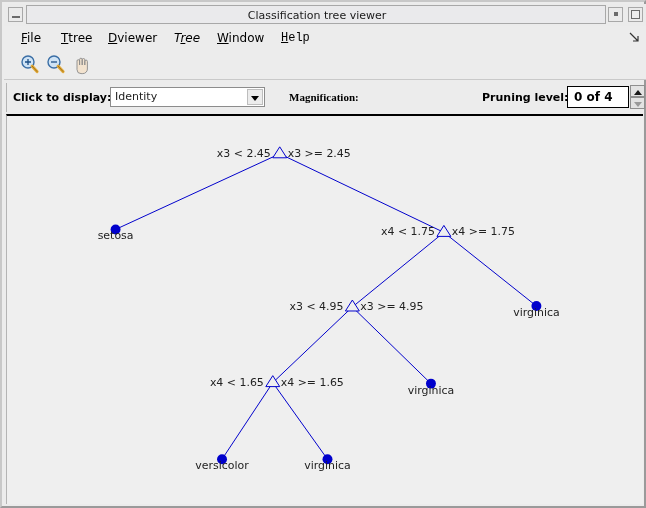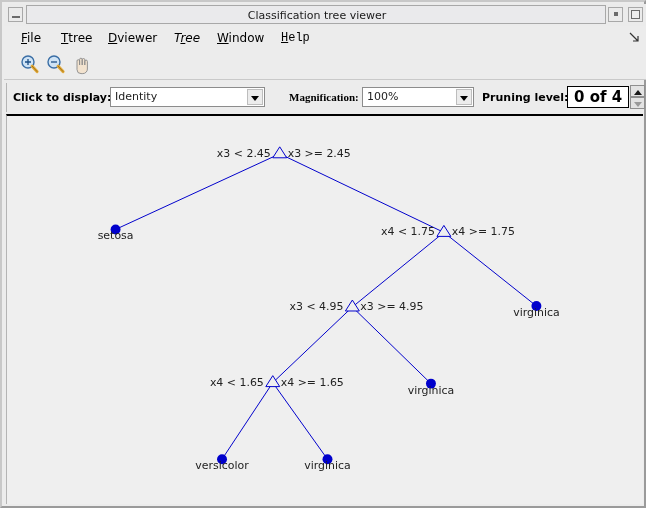--- a/index.html
+++ b/index.html
@@ -96,21 +96,21 @@
     position:absolute;left:3px;top:6px;
     width:0;height:0;border-left:4px solid transparent;
     border-right:4px solid transparent;border-top:5px solid #000;
   }
   .spin{
     position:absolute;top:3px;width:62px;height:22px;
     background:#fff;border:1px solid #000;box-sizing:border-box;
   }
   .spin .val{
     position:absolute;left:6px;top:0;height:20px;line-height:20px;
-    font-size:15px;font-weight:bold;color:#000;
+    font-size:12px;font-weight:bold;color:#000;
   }
   .spin-btns{
     position:absolute;top:2px;width:15px;height:24px;
   }
   .spin-up,.spin-dn{
     position:absolute;left:0;width:15px;height:12px;
     background:#e3e3e3;border:1px solid #8f8f8f;box-sizing:border-box;
   }
   .spin-up{top:0;}
   .spin-dn{top:12px;}
@@ -209,26 +209,20 @@
   <div class="controlbar">
     <div class="ctl-label" style="left:6px;">Click to display:</div>
     <div class="combo" style="left:103px;width:155px;">
       <span class="val">Identity</span>
       <span class="arrowbox">
         <span class="arrow"></span>
       </span>
     </div>
 
     <div class="ctl-label" style="left:282px;font-family:Liberation Serif, serif;">Magnification:</div>
-    <div class="combo" style="left:355px;width:112px;">
-      <span class="val">100%</span>
-      <span class="arrowbox">
-        <span class="arrow"></span>
-      </span>
-    </div>
 
     <div class="ctl-label" style="left:475px;">Pruning level:</div>
     <div class="spin" style="left:560px;">
       <span class="val">0 of 4</span>
     </div>
     <div class="spin-btns" style="left:623px;">
       <div class="spin-up">
           <i></i>
         </div>
       <div class="spin-dn">

